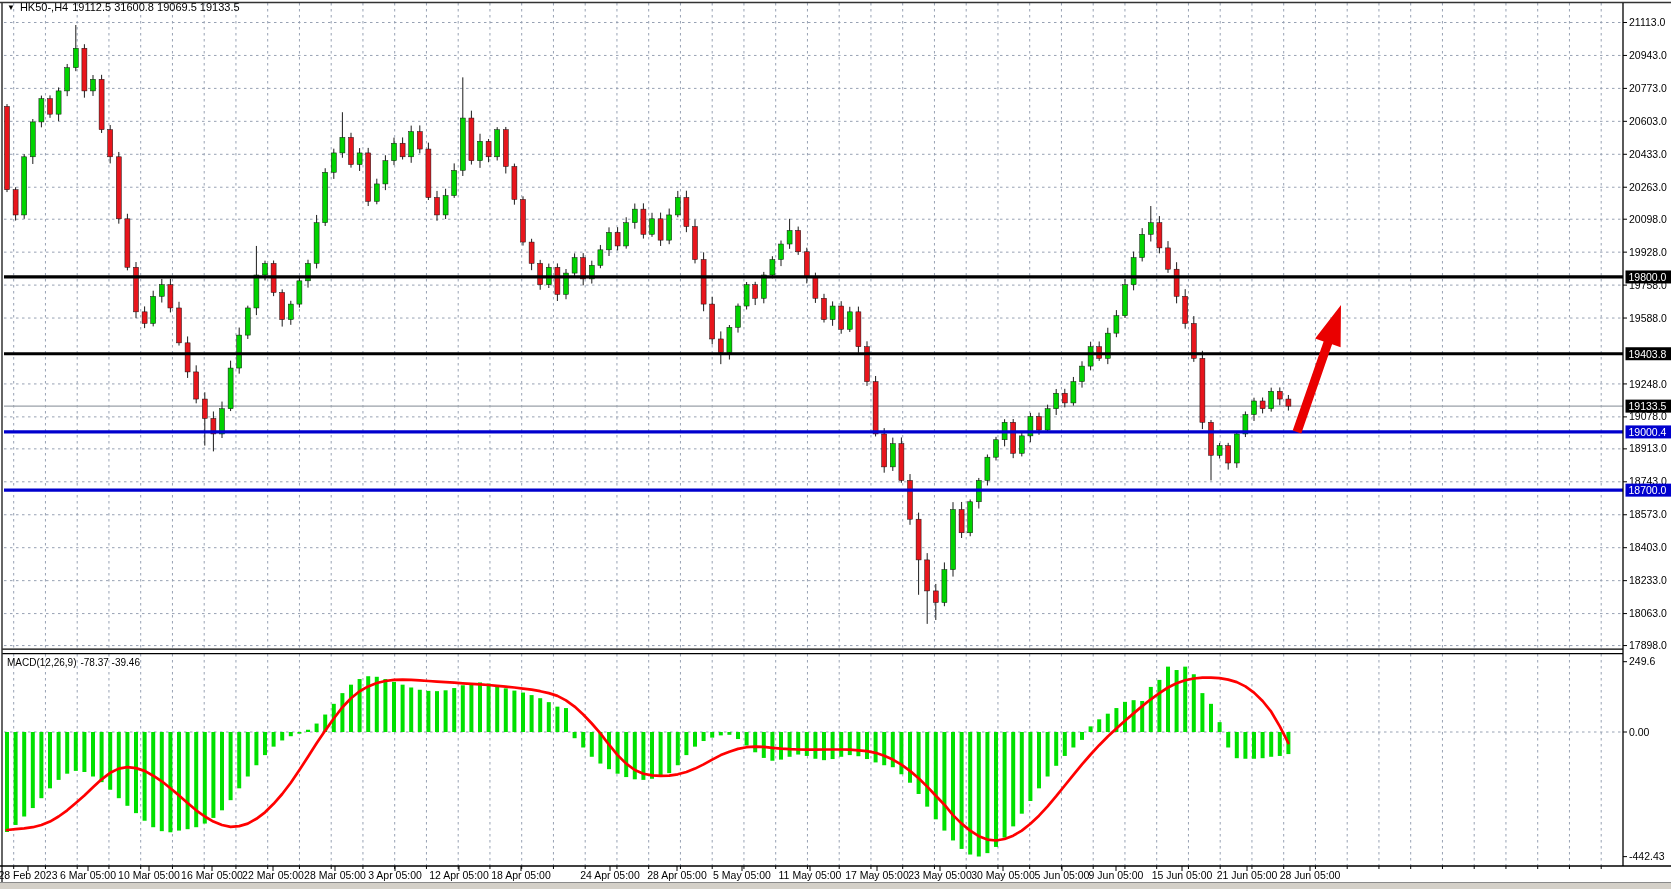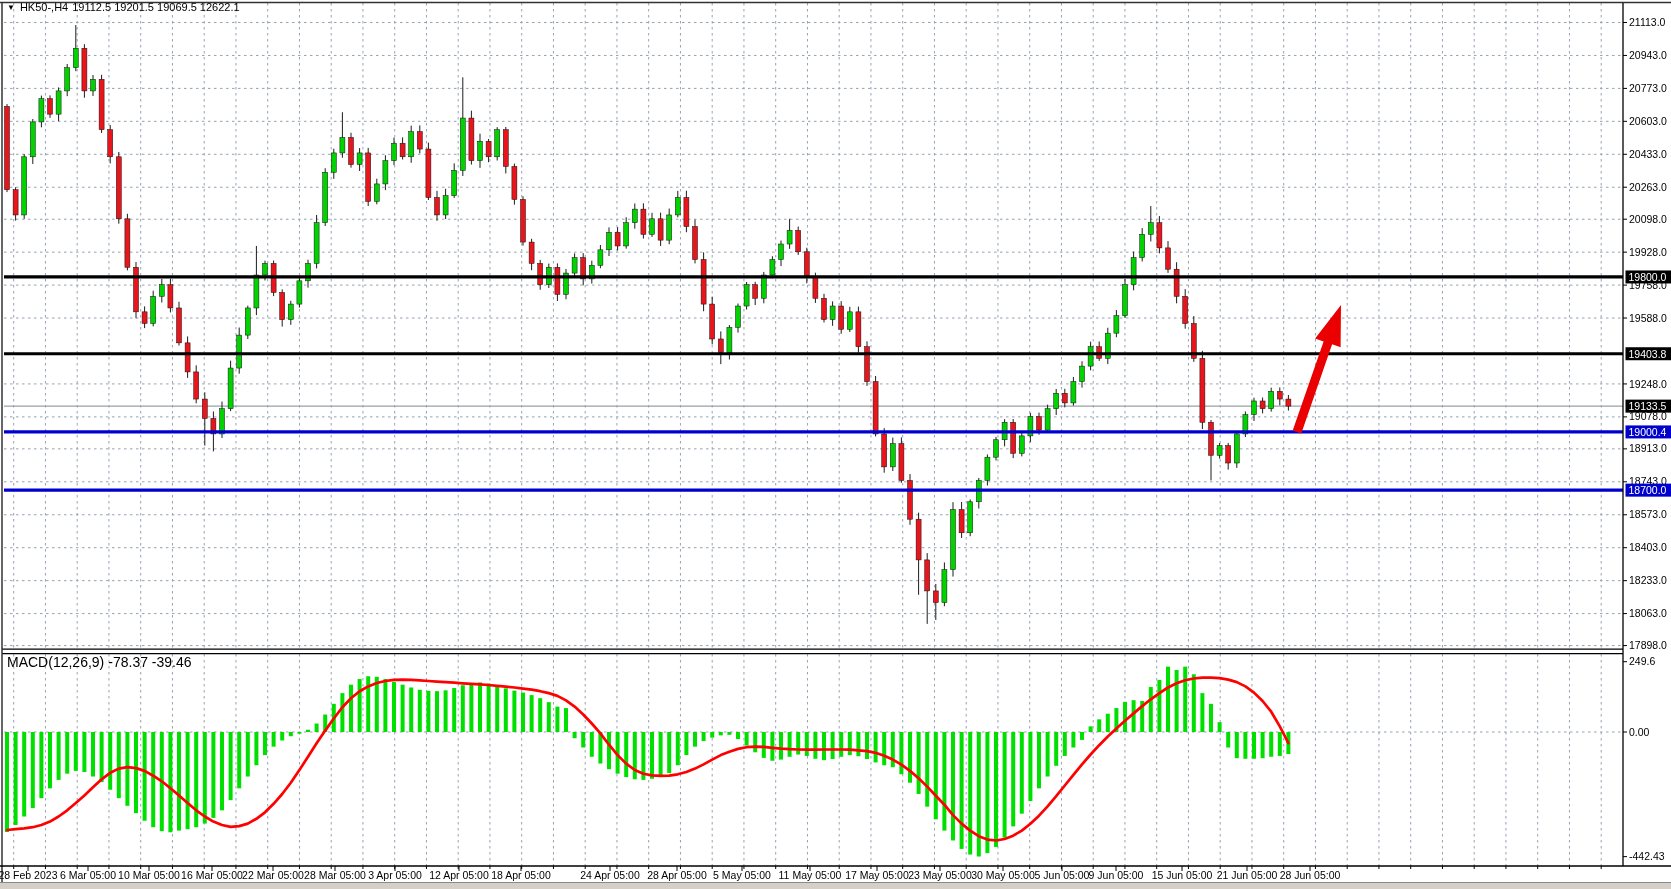--- a/index.html
+++ b/index.html
@@ -3,29 +3,29 @@
 <meta charset="utf-8">
 <style>
   html,body{margin:0;padding:0;background:#fff;}
   body{width:1671px;height:889px;overflow:hidden;position:relative;
        font-family:"Liberation Sans",sans-serif;}
   #chart{position:absolute;left:0;top:0;}
   .ohlc-header{position:absolute;left:7px;top:1px;font-size:11px;color:#000;
     white-space:nowrap;z-index:5;line-height:13px;}
   .ohlc-header .tri{font-size:8px;margin-right:5px;vertical-align:1px;cursor:pointer;}
   .ohlc-header span{margin-right:4px;}
-  .macd-label{position:absolute;left:7px;top:656px;font-size:14px;color:#000;
+  .macd-label{position:absolute;left:7px;top:656px;font-size:10px;color:#000;
     white-space:nowrap;z-index:5;line-height:13px;}
   .macd-label span{margin-right:4px;}
 </style>
 </head>
 <body>
 
 <div class="ohlc-header">
-  <span class="tri">▼</span><span>HK50-,H4</span><span>19112.5 19201.5 19069.5 12622.1</span>
+  <span class="tri">▼</span><span>HK50-,H4</span><span>19112.5 31600.8 19069.5 19133.5</span>
 </div>
 
 <div class="macd-label">
   <span>MACD(12,26,9)</span><span>-78.37 -39.46</span>
 </div>
 
 <svg id="chart" width="1671" height="889">
     <rect x="0" y="0" width="1671" height="889" fill="#FFFFFF"></rect>
     <g>
       <line x1="13.7" y1="3" x2="13.7" y2="648" stroke="#97A1B3" stroke-width="1" stroke-dasharray="2.5 3.5"></line>

